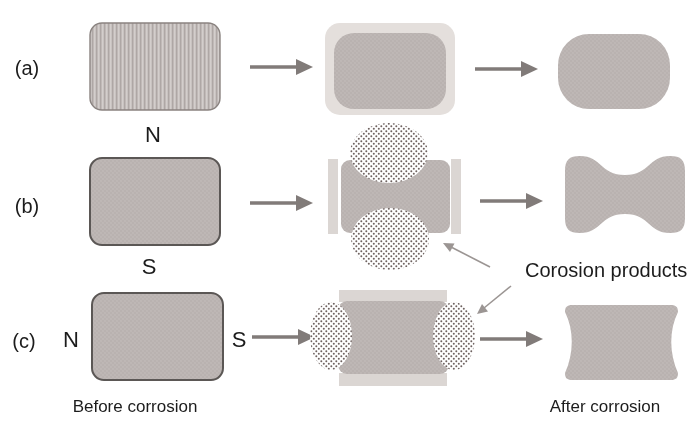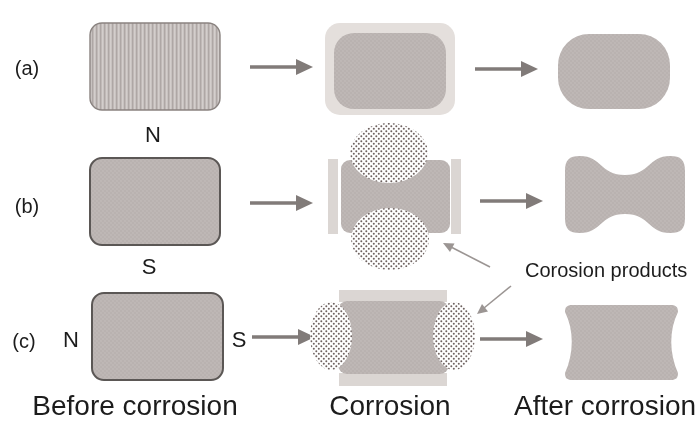--- a/index.html
+++ b/index.html
@@ -23,21 +23,21 @@
   }
   .lbl {
     position: absolute;
     white-space: nowrap;
     color: #1c1c1c;
     transform: translate(-50%, -50%);
     line-height: 1;
   }
   .row-label   { font-size: 20px; }
   .pole-label  { font-size: 22px; }
-  .caption     { font-size: 28px; }
+  .caption     { font-size: 17px; }
   .annotation  {
     font-size: 20px;
     transform: translate(0, -50%);
   }
 </style>
 </head>
 <body>
 
 <div class="canvas">
 
@@ -136,17 +136,16 @@
   <span class="lbl row-label" style="left:27px; top:68px;">(a)</span>
   <span class="lbl row-label" style="left:27px; top:206px;">(b)</span>
   <span class="lbl row-label" style="left:24px; top:341px;">(c)</span>
 
   <span class="lbl pole-label" style="left:153px; top:135px;">N</span>
   <span class="lbl pole-label" style="left:149px; top:267px;">S</span>
   <span class="lbl pole-label" style="left:71px; top:340px;">N</span>
   <span class="lbl pole-label" style="left:239px; top:340px;">S</span>
 
   <span class="lbl caption" style="left:135px; top:406px;">Before corrosion</span>
-  <span class="lbl caption" style="left:390px; top:406px;">Corrosion</span>
   <span class="lbl caption" style="left:605px; top:406px;text-align:right;">After corrosion</span>
 
   <span class="lbl annotation" style="left:486px; top:270px;margin-left:39px;">Corosion products</span>
 </div>
 
 </body></html>

